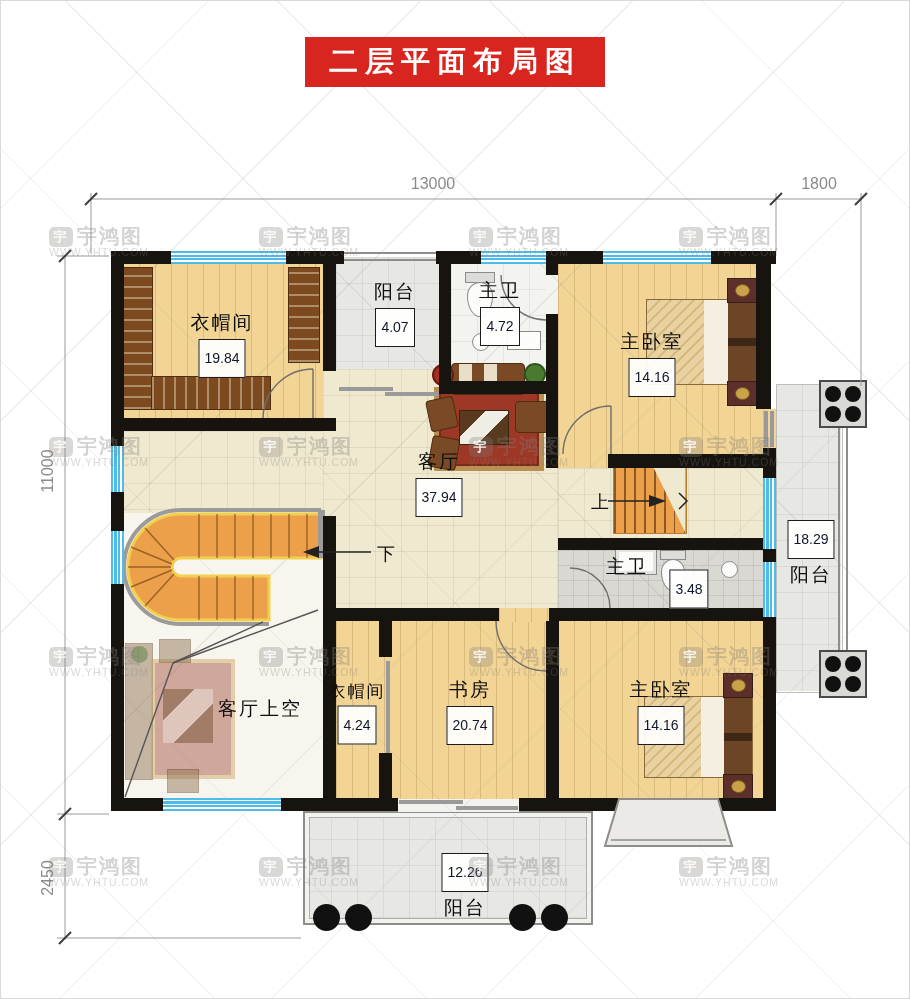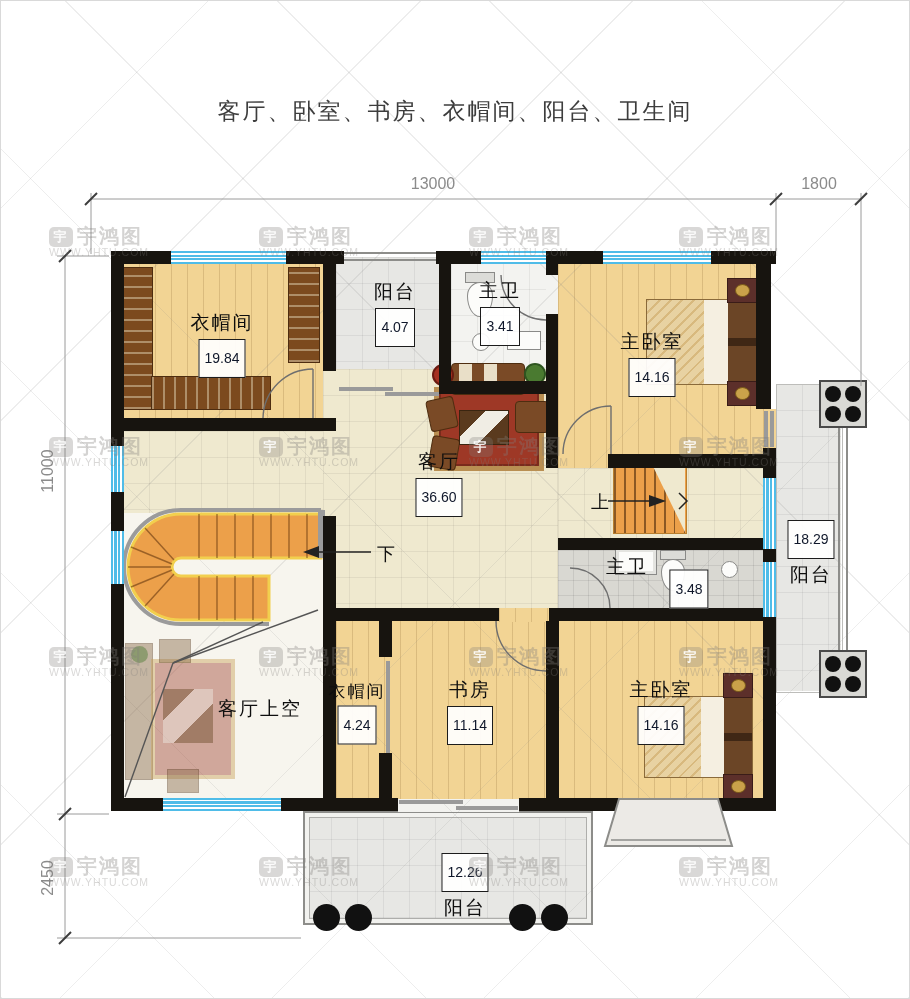--- a/index.html
+++ b/index.html
@@ -61,21 +61,21 @@
   svg.overlay{position:absolute;left:0;top:0;z-index:30;pointer-events:none}
   svg text{font-family:"Liberation Sans",sans-serif;fill:#8b8b8b;font-size:16px}
 </style>
 </head>
 <body>
 
 <div class="canvas">
 
   <div class="diag"></div>
 
-  <div class="subtitle">客厅、卧室、书房、衣帽间、阳台、卫生间</div>
+  <div class="title-box">二层平面布局图</div>
 
   <div class="floor wood" style="left:122px;top:262px;width:200px;height:156px"></div>
   <div class="floor graytile grid" style="left:335px;top:256px;width:103px;height:132px"></div>
   <div class="floor whitetile grid" style="left:450px;top:262px;width:95px;height:119px"></div>
   <div class="floor whitetile" style="left:545px;top:274px;width:12px;height:40px"></div>
   <div class="floor wood" style="left:557px;top:262px;width:206px;height:192px"></div>
   <div class="floor wood" style="left:557px;top:453px;width:50px;height:15px"></div>
   <div class="floor cream grid" style="left:122px;top:430px;width:213px;height:82px"></div>
   <div class="floor cream grid" style="left:322px;top:368px;width:235px;height:240px"></div>
   <div class="floor cream grid" style="left:557px;top:467px;width:206px;height:71px"></div>
@@ -418,50 +418,50 @@
   <div class="rlabel" style="left:221px;top:343px">
     <span class="rname">衣帽间</span>
     <span class="rarea">19.84</span>
   </div>
   <div class="rlabel" style="left:394px;top:312px">
     <span class="rname">阳台</span>
     <span class="rarea">4.07</span>
   </div>
   <div class="rlabel" style="left:499px;top:311px">
     <span class="rname">主卫</span>
-    <span class="rarea">3.41</span>
+    <span class="rarea">4.72</span>
   </div>
   <div class="rlabel" style="left:651px;top:362px">
     <span class="rname">主卧室</span>
     <span class="rarea">14.16</span>
   </div>
   <div class="rlabel" style="left:438px;top:482px">
     <span class="rname">客厅</span>
-    <span class="rarea">36.60</span>
+    <span class="rarea">37.94</span>
   </div>
   <div class="rlabel" style="left:626px;top:566px">
     <span class="rname">主卫</span>
   </div>
   <div class="rlabel" style="left:688px;top:588px">
     <span class="rarea">3.48</span>
   </div>
   <div class="rlabel" style="left:810px;top:553px">
     <span class="rarea">18.29</span>
     <span class="rname">阳台</span>
   </div>
   <div class="rlabel" style="left:259px;top:708px">
     <span class="rname">客厅上空</span>
   </div>
   <div class="rlabel" style="left:356px;top:711px">
     <span class="rname" style="font-size:17px">衣帽间</span>
     <span class="rarea">4.24</span>
   </div>
   <div class="rlabel" style="left:469px;top:710px">
     <span class="rname">书房</span>
-    <span class="rarea">11.14</span>
+    <span class="rarea">20.74</span>
   </div>
   <div class="rlabel" style="left:660px;top:710px">
     <span class="rname">主卧室</span>
     <span class="rarea">14.16</span>
   </div>
   <div class="rlabel" style="left:464px;top:886px">
     <span class="rarea">12.26</span>
     <span class="rname">阳台</span>
   </div>
 

